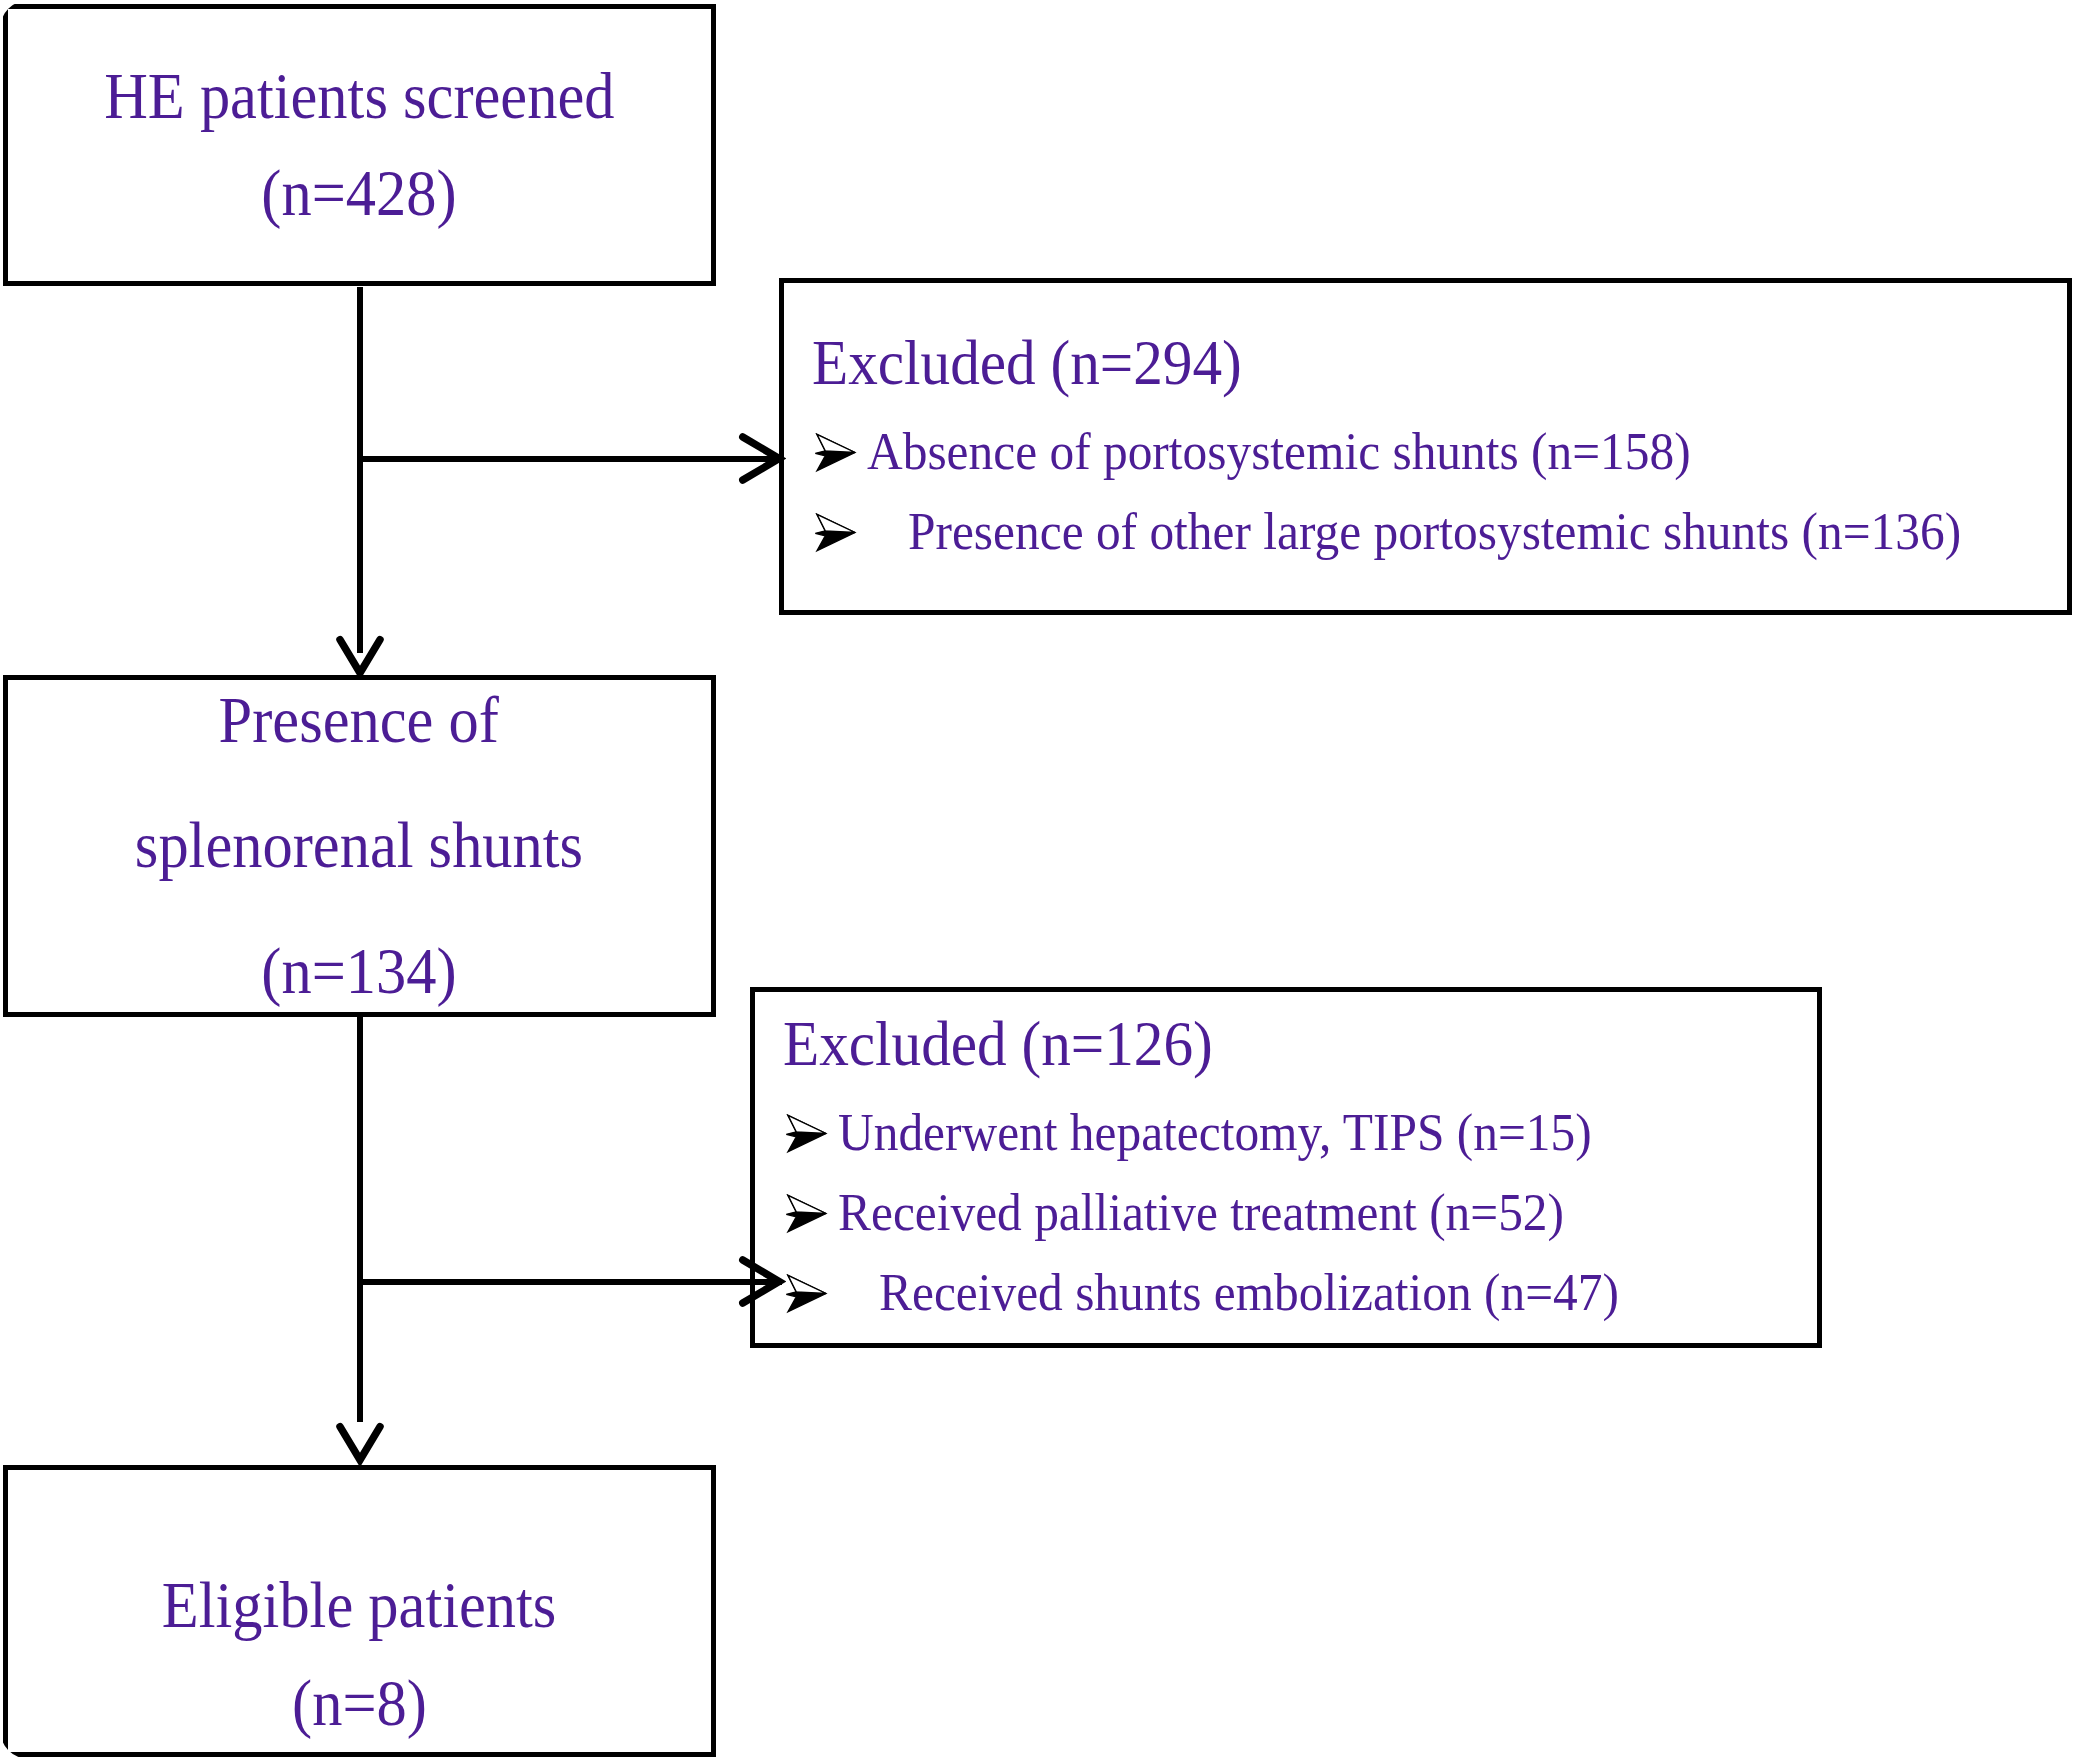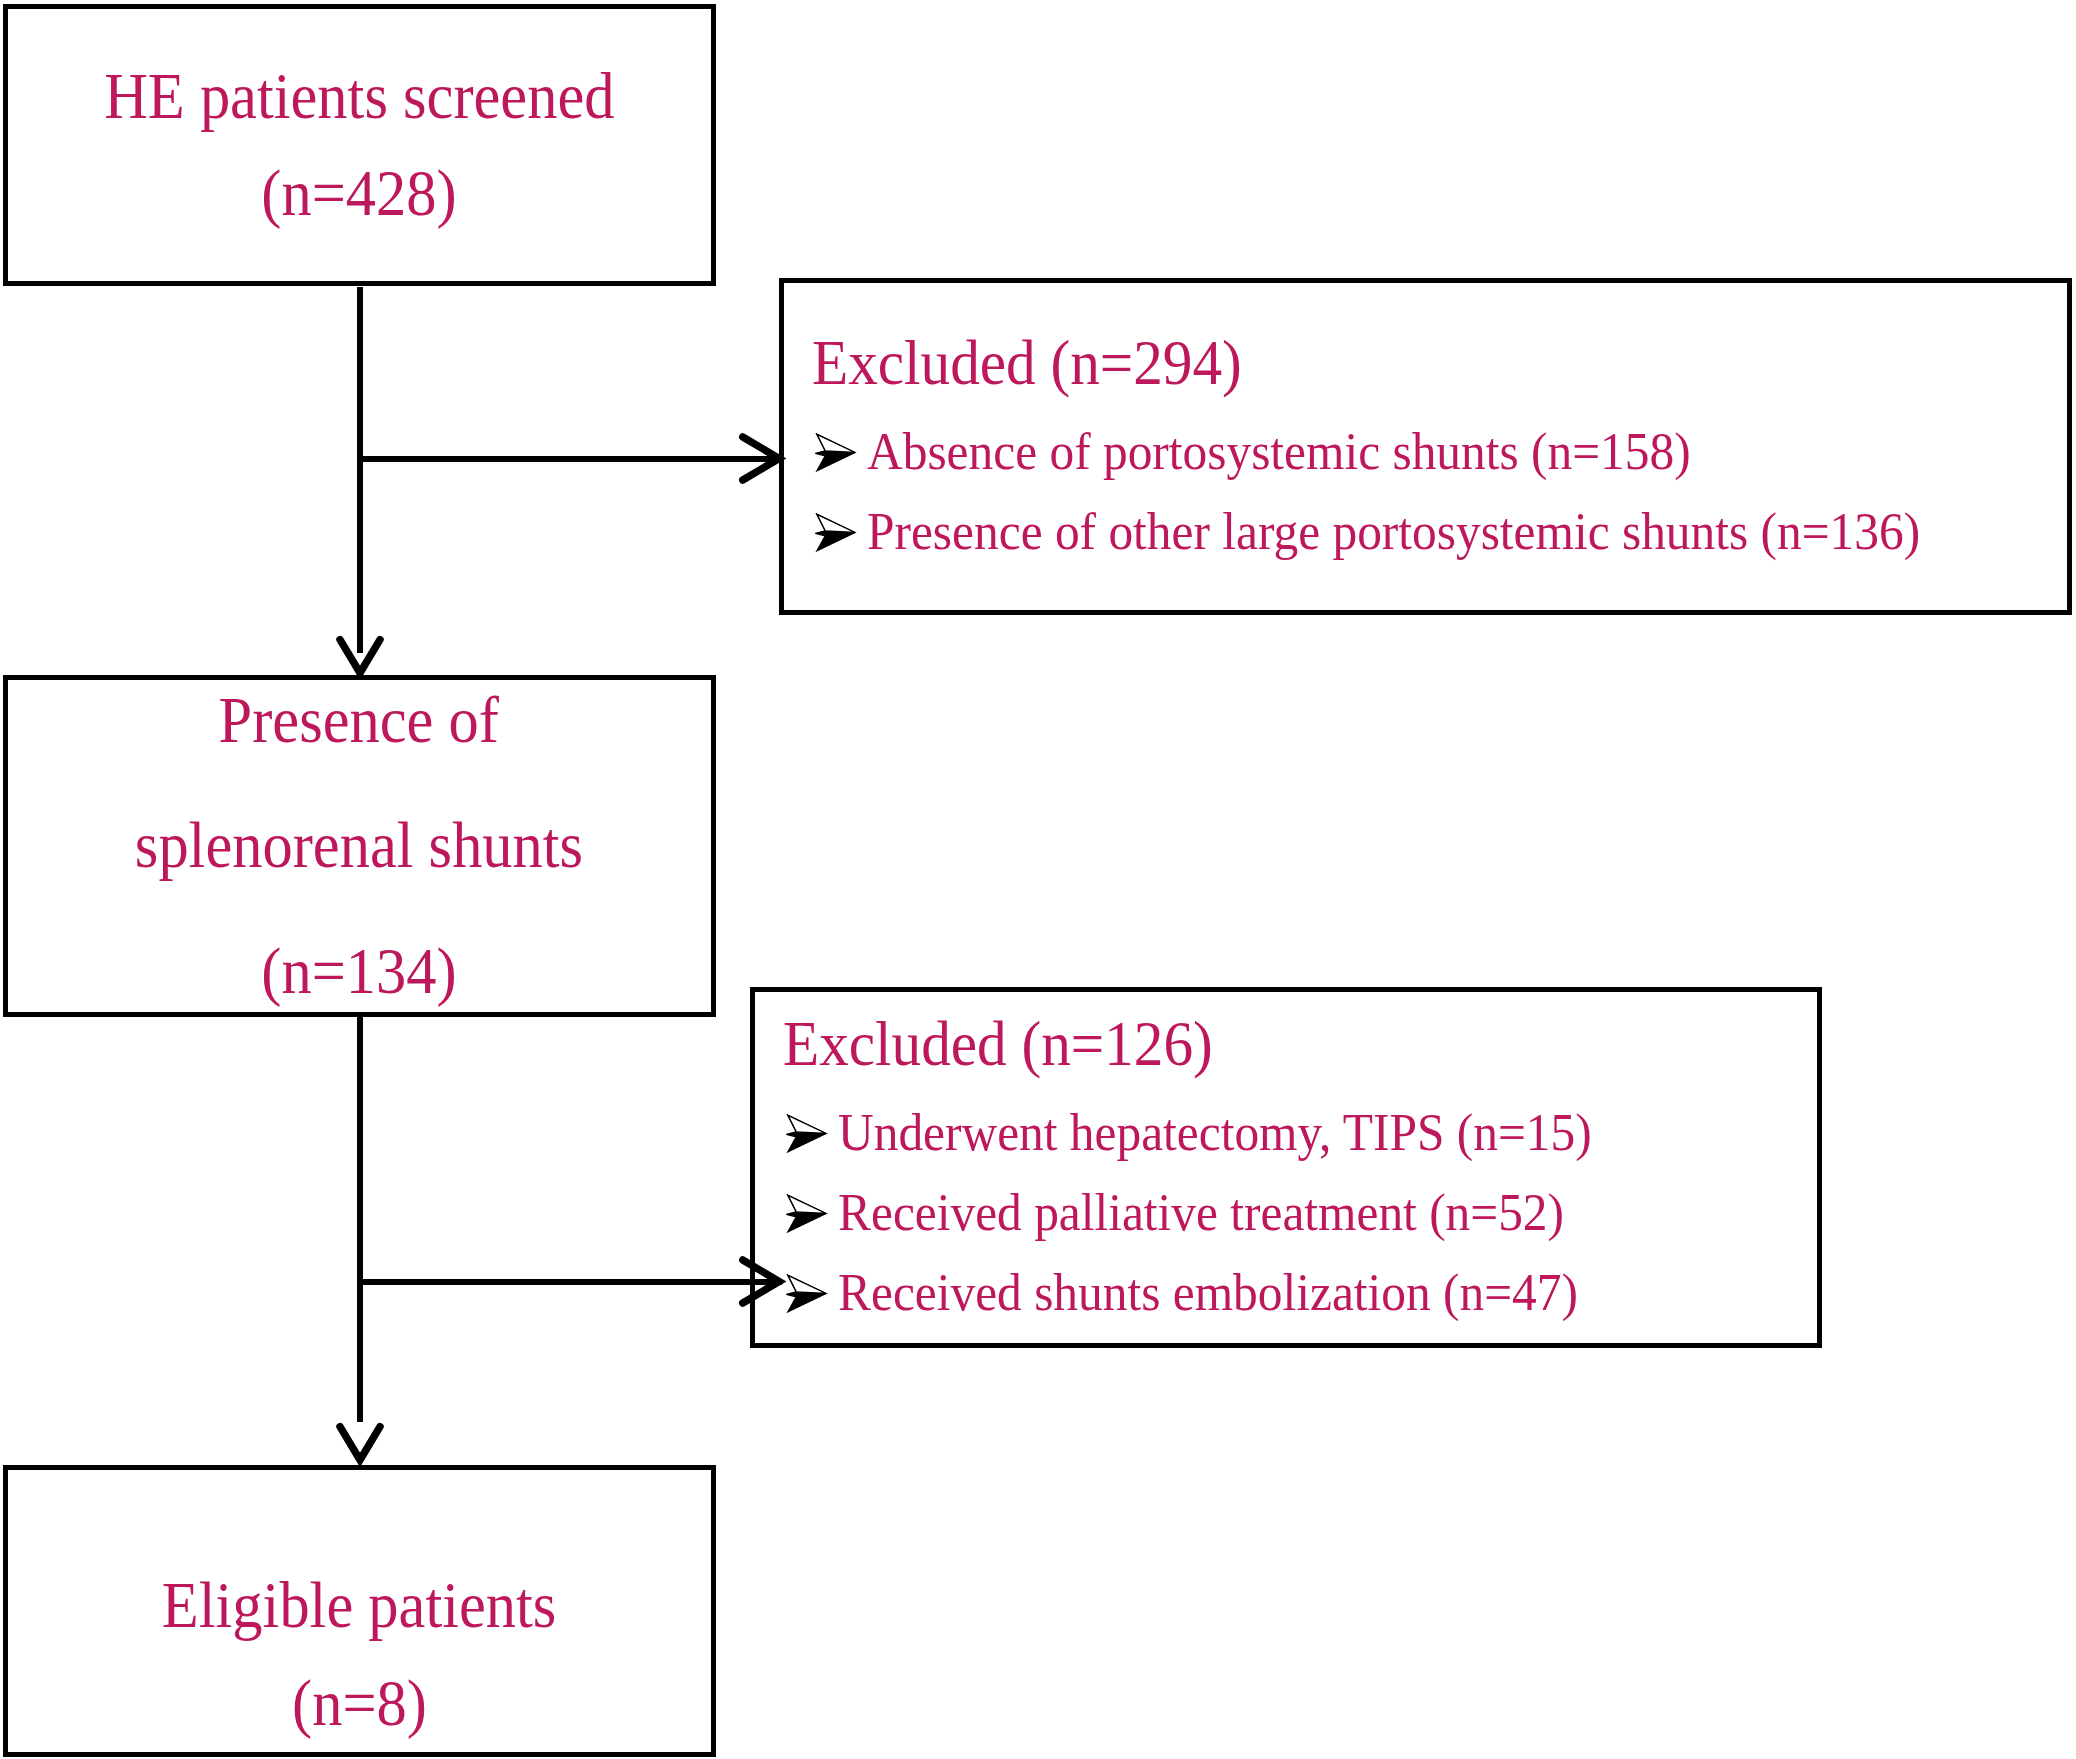--- a/index.html
+++ b/index.html
@@ -7,21 +7,22 @@
     padding: 0;
     background: #ffffff;
   }
   #canvas {
     position: relative;
     width: 2077px;
     height: 1759px;
     background: #ffffff;
     overflow: hidden;
     font-family: "Liberation Serif", "DejaVu Serif", serif;
-    color: #be185d;
+    color: #4c1d95;
+    border-radius: 29px;
   }
 
   
   .fbox {
     position: absolute;
     box-sizing: border-box;
     border: 5.8px solid #000000;
     background: #ffffff;
     display: flex;
     flex-direction: column;
@@ -61,21 +62,21 @@
     width: 100%;
   }
   .excl-item {
     display: flex;
     align-items: flex-start;
     font-size: 52px;
     line-height: 1.12;
     white-space: nowrap;
     margin-bottom: 21.6px;
   }
-  .excl-item:last-child { margin-bottom: 0; }
+  .excl-item:last-child { margin-bottom: 0; gap: 41px; }
   .bullet {
     flex: 0 0 auto;
     width: 48px;
     height: 43px;
     margin-right: 6.6px;
     position: relative;
     top: 8.3px;
   }
   .bullet svg { display: block; width: 100%; height: 100%; }
   .excl-text {

